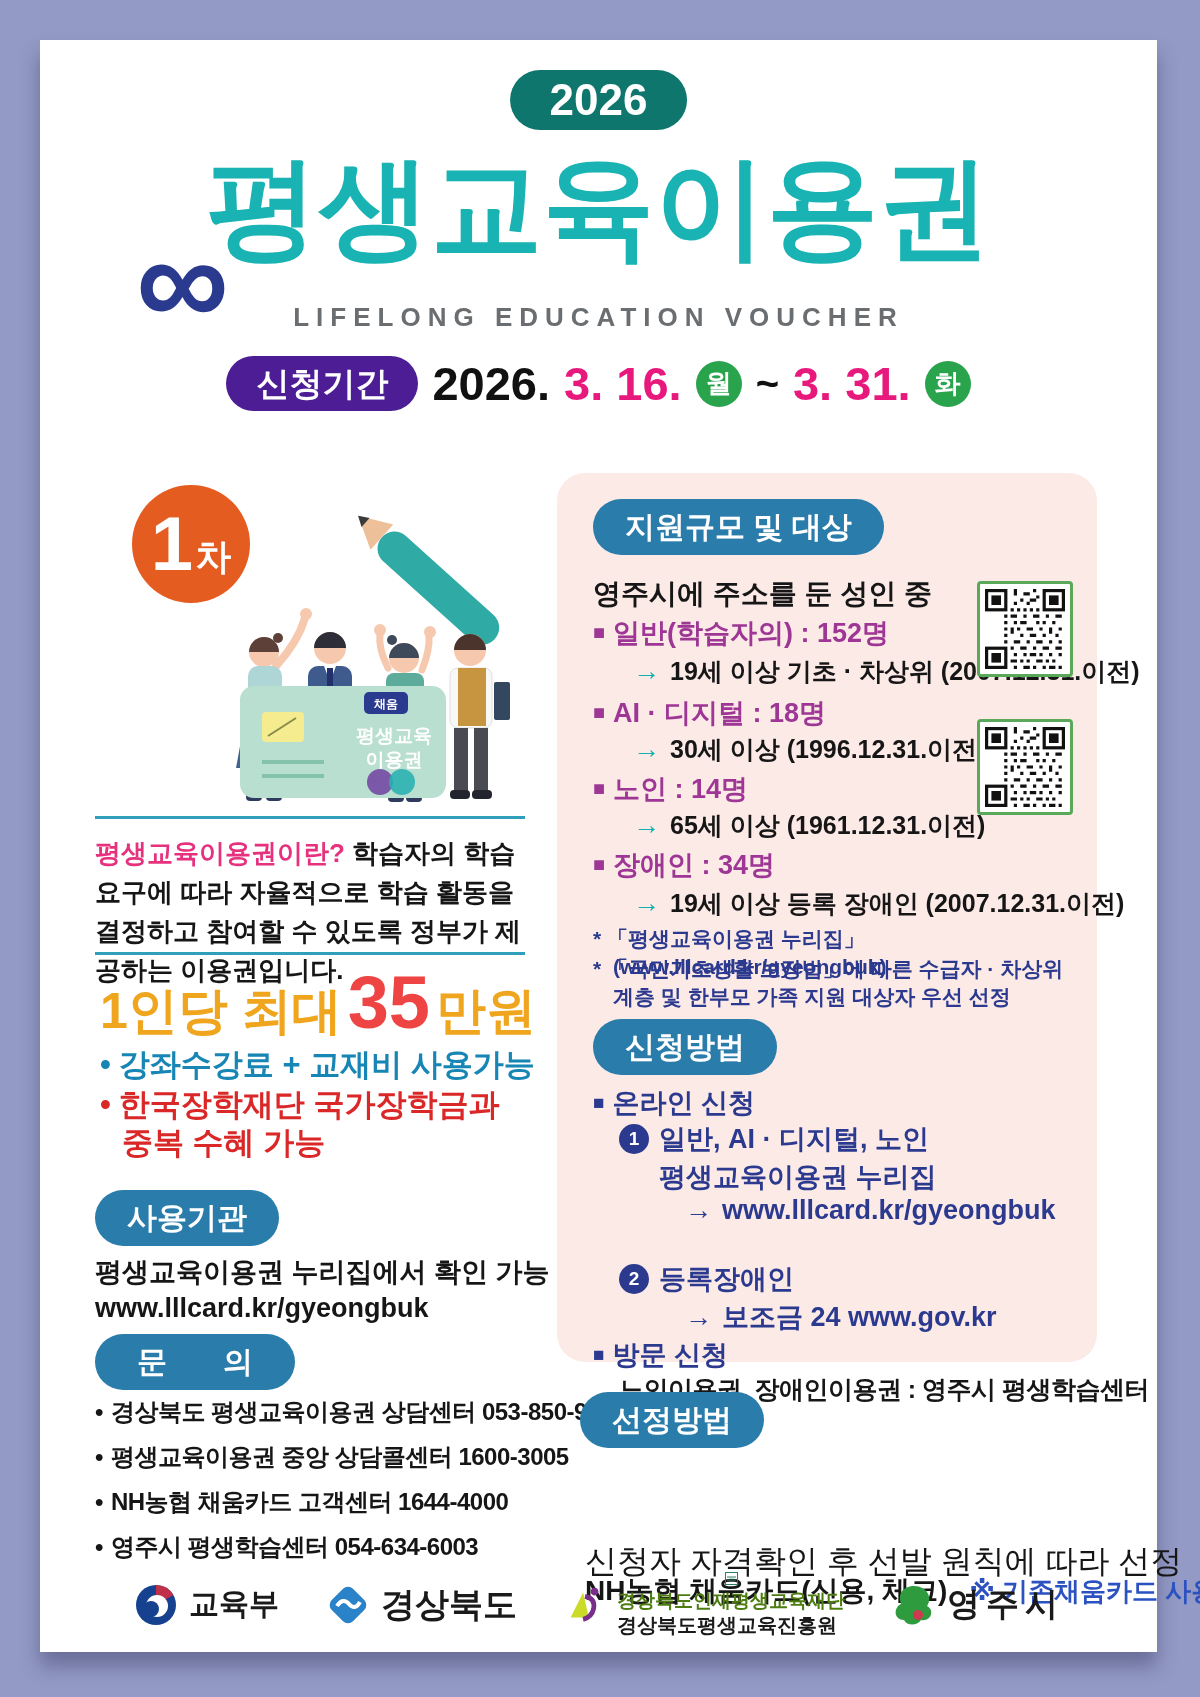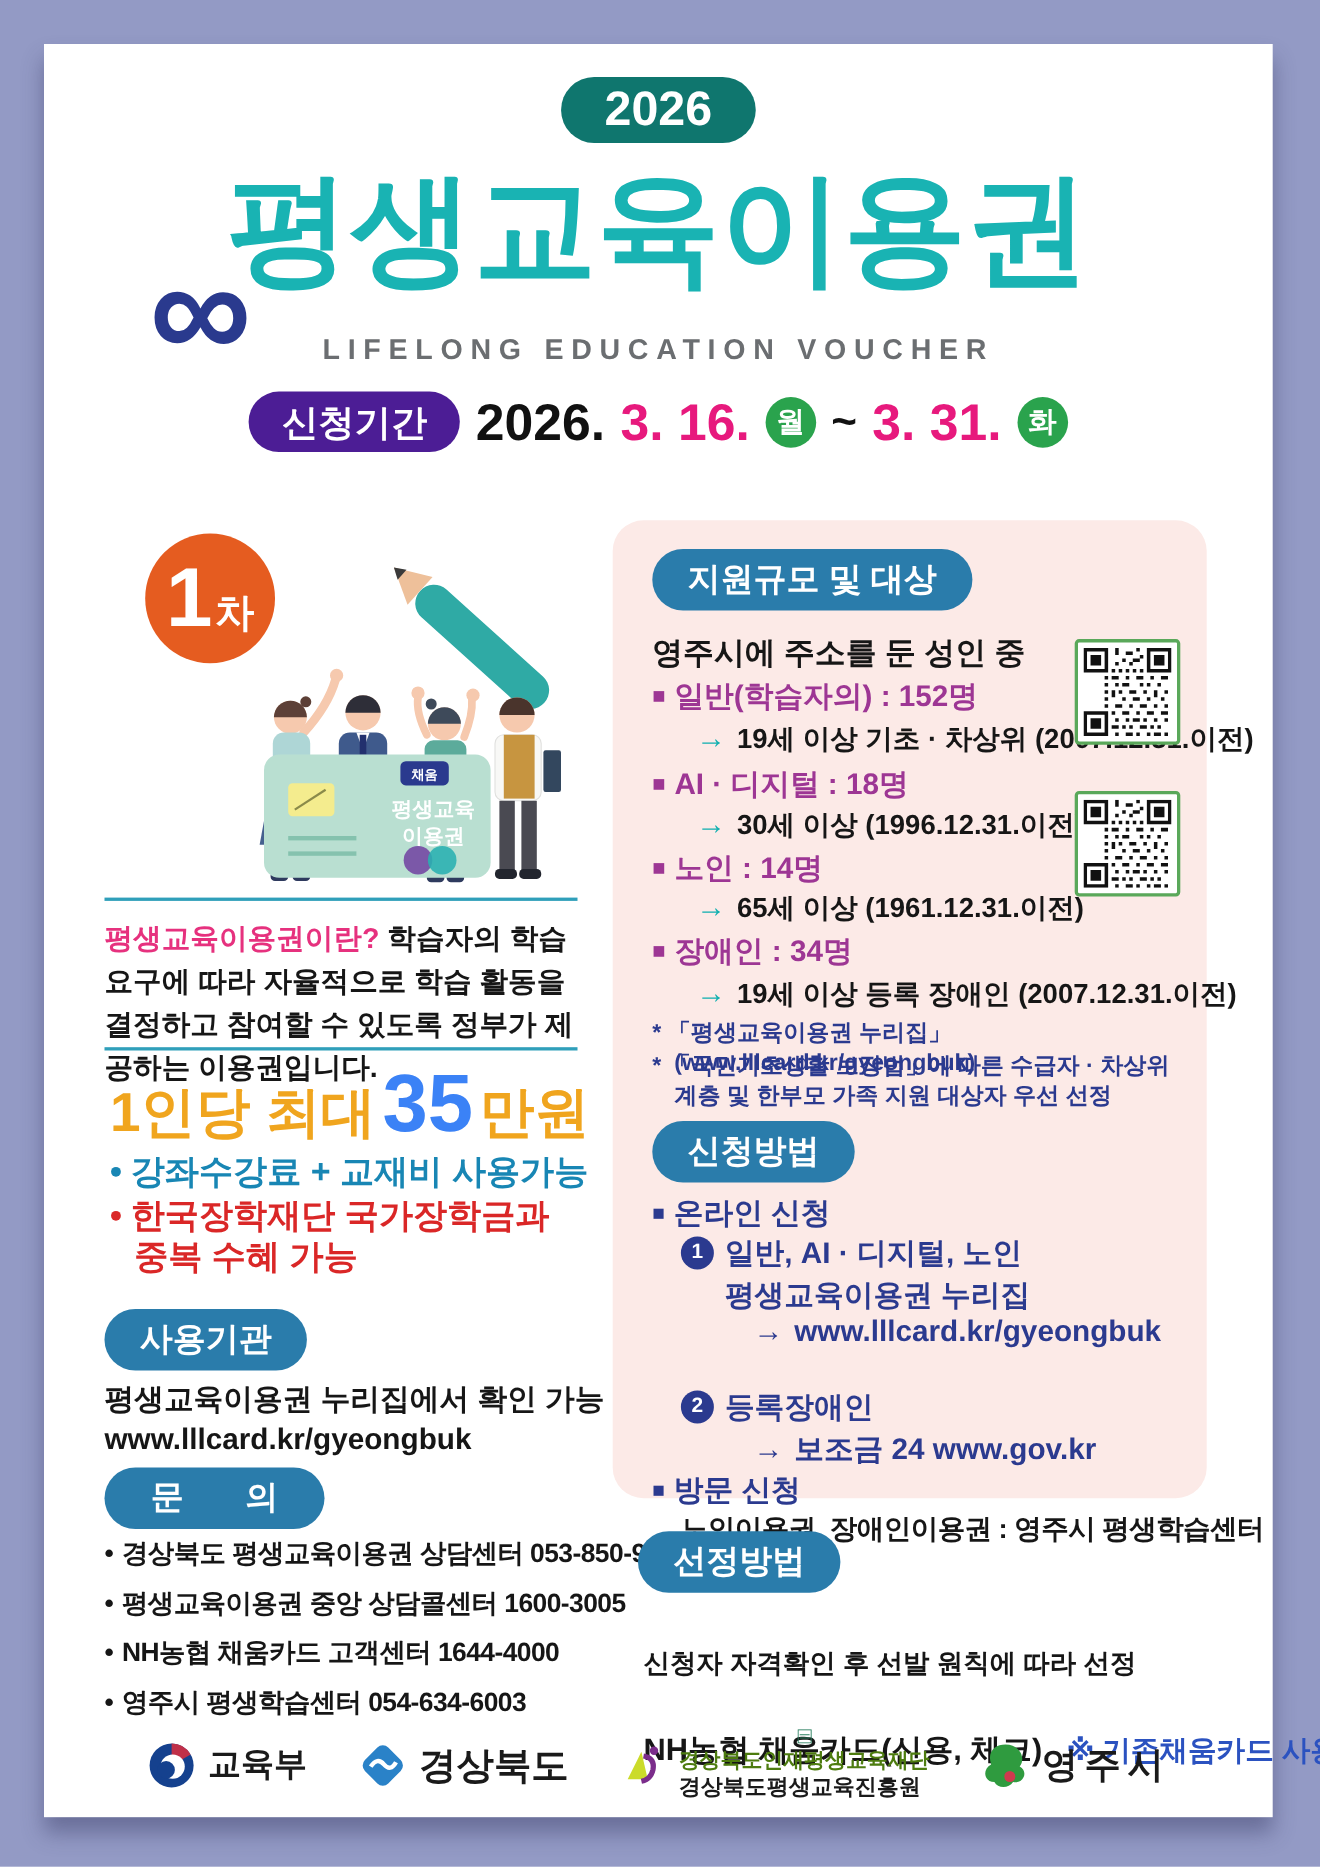--- a/index.html
+++ b/index.html
@@ -65,21 +65,21 @@
   .definition {
     position:absolute; left:55px; top:794px; width:444px;
     font-size:26px; font-weight:bold; line-height:1.5; color:#161616;
   }
   .definition .lead { color:#e6317e; }
   .amount-line {
     position:absolute; left:60px; top:926px; width:440px;
     display:flex; align-items:baseline; gap:6px; white-space:nowrap;
   }
   .amount-gold { color:#f0a51e; font-weight:bold; font-size:50px; }
-  .amount-num  { color:#3b82f6; font-weight:bold; font-size:74px; line-height:1; }
+  .amount-num  { color:#ef4444; font-weight:bold; font-size:74px; line-height:1; }
   .bullet-line { position:absolute; left:60px; white-space:nowrap; font-weight:bold; font-size:31px; }
   .bullet-line .dot { margin-right:8px; }
   .teal-b { color:#1886b4; top:1004px; }
   .red-b1 { color:#da2727; top:1044px; }
   .red-b2 { color:#da2727; top:1082px; left:82px; }
   .section-pill {
     display:inline-flex; align-items:center; justify-content:center;
     background:#2a7cab; color:#fff; font-weight:bold; font-size:30px;
     padding:10px 32px; border-radius:40px; line-height:1.2; white-space:nowrap;
   }
@@ -136,22 +136,22 @@
   .ap-visitdetail { left:62px; top:900px; font-size:25px; color:#161616; letter-spacing:-0.5px; }
   .qr {
     position:absolute; right:24px; width:96px; height:96px;
     background:#fff; border:3px solid #5aa85a; border-radius:4px; padding:5px;
   }
   .qr1 { top:108px; } .qr2 { top:246px; }
   .qr svg { width:100%; height:100%; display:block; }
   
   .pill-selection { position:absolute; left:540px; top:1352px; }
   .selection-body {
-    position:absolute; left:545px; top:1456px; font-size:24px;
-    font-weight:bold; color:#161616; white-space:nowrap;
+    position:absolute; left:545px; top:1500px; font-size:32px;
+    font-weight:normal; color:#161616; white-space:nowrap;
   }
   .pill-usecard { position:absolute; left:540px; top:1466px; }
   .usecard-body {
     position:absolute; left:545px; top:1532px; display:flex; gap:22px;
     align-items:baseline; white-space:nowrap;
   }
   .usecard-body .main { font-size:28px; font-weight:bold; color:#161616; }
   .usecard-body .note-blue { font-size:26px; font-weight:bold; color:#2b52c0; }
   
   .footer-logos {

